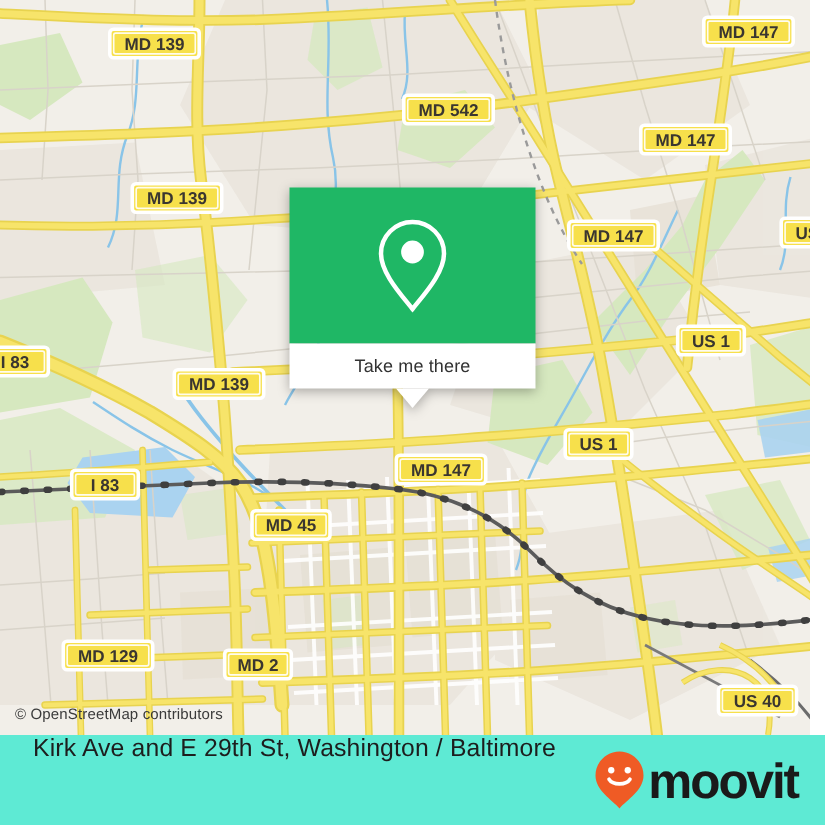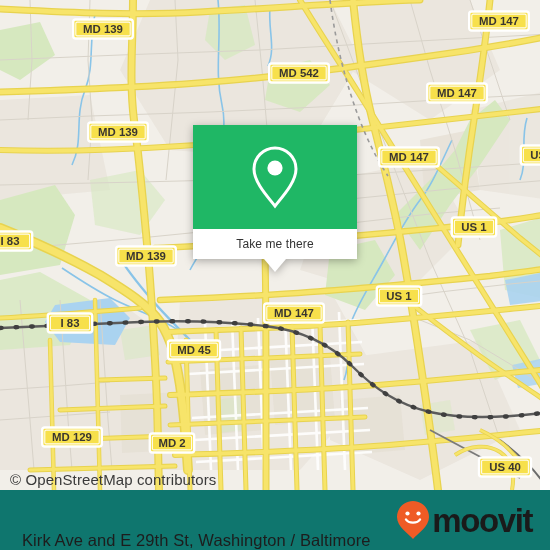--- a/index.html
+++ b/index.html
@@ -10,21 +10,21 @@
   }
   #app{position:relative;width:550px;height:550px;overflow:hidden;background:#fff;}
 
   
   .map{position:absolute;left:0;top:0;width:540px;height:490px;overflow:hidden;background:#f2efe9;}
   .map svg{position:absolute;left:0;top:0;}
 
   
   .attrib{
     position:absolute;left:10px;top:471px;
-    font-size:15px;color:#3a3a3a;letter-spacing:.1px;
+    font-size:10px;color:#3a3a3a;letter-spacing:.1px;
     white-space:nowrap;z-index:40;text-align:center;
   }
 
   
   .popup{
     position:absolute;left:193px;top:125px;width:164px;z-index:60;
     filter:drop-shadow(0 2px 4px rgba(0,0,0,.30));
   }
   .popup-head{
     height:104px;background:#1fb765;
@@ -37,21 +37,21 @@
   }
   .popup-tail{
     position:absolute;left:50%;top:134px;transform:translateX(-50%);
     width:0;height:0;border-left:11px solid transparent;
     border-right:11px solid transparent;border-top:13px solid #ffffff;
   }
 
   
   .footer{
     position:absolute;left:0;top:490px;width:550px;height:60px;
-    background:#0f766e;display:flex;align-items:flex-end;
+    background:#5eead4;display:flex;align-items:flex-start;
   }
   .footer-title{
     margin-left:22px;font-size:16.5px;color:#1d1d1d;letter-spacing:.1px;
     white-space:nowrap;
   }
   .brand{position:absolute;right:18px;top:50%;transform:translateY(-50%);
          display:flex;align-items:center;}
   .brand-word{
     font-size:33px;font-weight:bold;color:#1a1a1a;letter-spacing:-1.4px;
     margin-left:2px;line-height:1;

